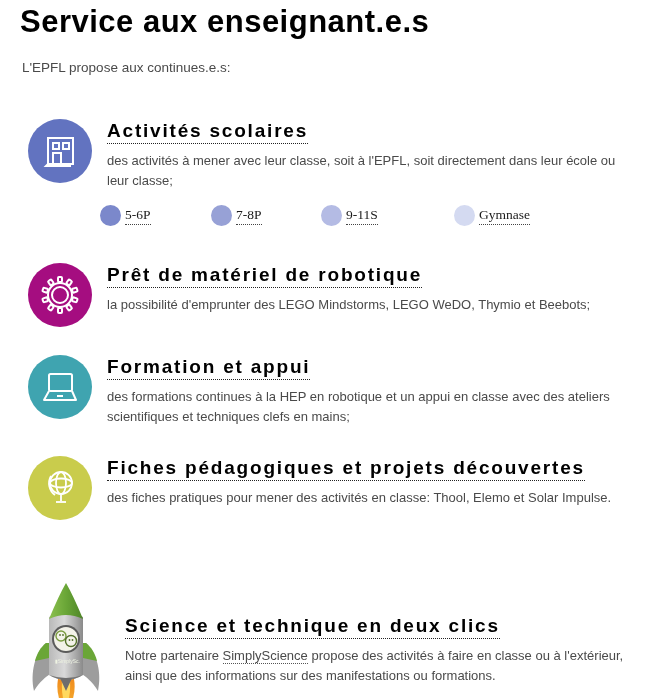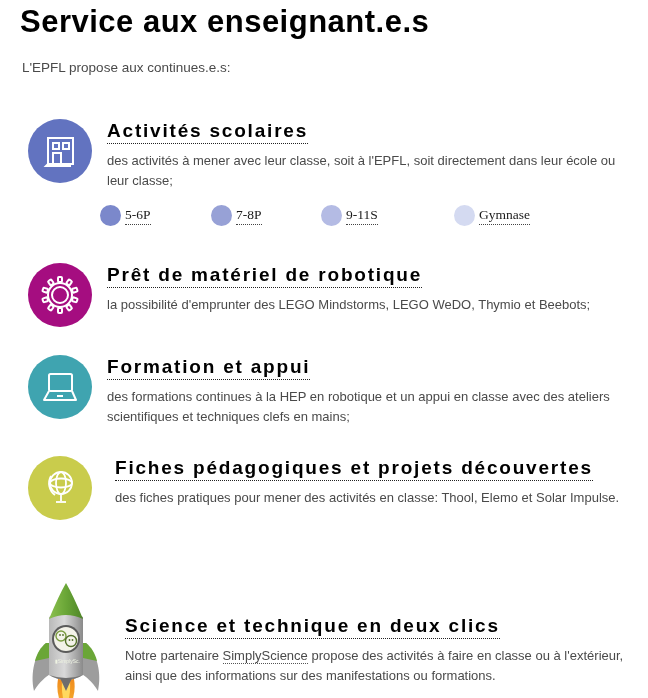--- a/index.html
+++ b/index.html
@@ -38,21 +38,21 @@
   .grade-item.w1 { width:111px; }
   .grade-item.w2 { width:110px; }
   .grade-item.w3 { width:133px; }
   .grade-dot { width:21px; height:21px; border-radius:50%; flex:none; }
   .grade-label {
     margin-left:4px; font-size:13.5px; color:#1a1a1a; text-decoration:none;
     border-bottom:1px dotted #444; padding-bottom:1px;
   }
   .mt-s2 { margin-top:28px; }
   .mt-s3 { margin-top:37px; }
-  .mt-s4 { margin-top:30px;gap:8px; }
+  .mt-s4 { margin-top:30px; }
   .section-rocket { margin-top:61px; padding-left:22px; }
   .rocket-wrap { width:88px; height:135px; flex:none; }
   .rocket-content { margin-left:15px; padding-top:34px; width:530px; }
   .inline-link {
     color:#4a4a4a; text-decoration:none;
     border-bottom:1px dotted #555;
   }
 </style>
 </head>
 <body>

